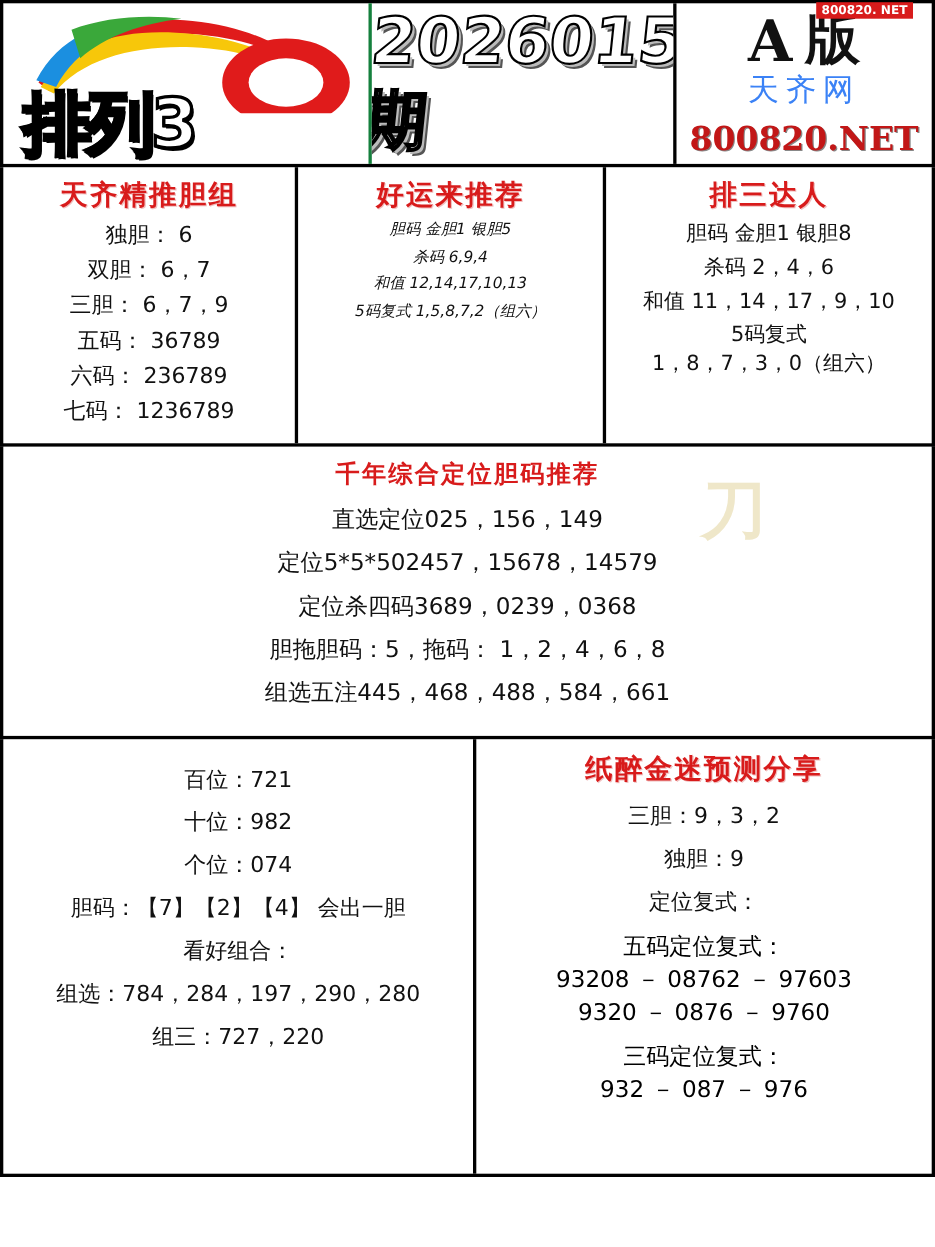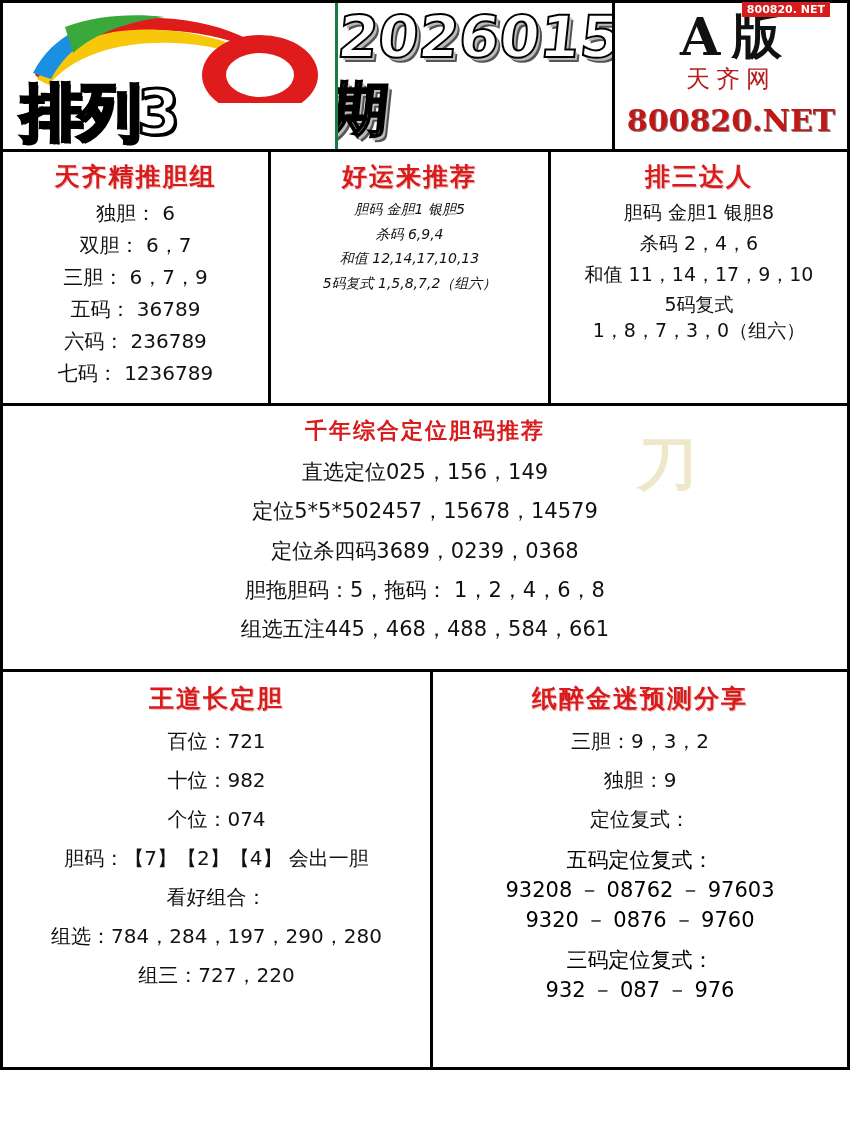--- a/index.html
+++ b/index.html
@@ -102,22 +102,22 @@
   }
   .edition-top {
     font-size: 50px;
     font-weight: bold;
     color: #111;
     letter-spacing: 2px;
     line-height: 1.0;
     font-family: "DejaVu Serif", serif;
   }
   .edition-sub {
-    font-size: 24px;
-    color: #b91c1c;
+    font-size: 28px;
+    color: #3b82f6;
     letter-spacing: 6px;
     margin-top: 2px;
     font-family: "DejaVu Sans", sans-serif;
   }
   .edition-url {
     font-size: 30px;
     font-weight: bold;
     color: #c21717;
     margin-top: 8px;
     font-family: "DejaVu Serif", serif;
@@ -288,21 +288,20 @@
     <div class="line">直选定位025，156，149</div>
     <div class="line">定位5*5*502457，15678，14579</div>
     <div class="line">定位杀四码3689，0239，0368</div>
     <div class="line">胆拖胆码：5，拖码： 1，2，4，6，8</div>
     <div class="line">组选五注445，468，488，584，661</div>
   </div>
 
   <div class="row2">
 
     <div class="half left">
-      <div class="col-title">王道长定胆</div>
       <div class="line">百位：721</div>
       <div class="line">十位：982</div>
       <div class="line">个位：074</div>
       <div class="line">胆码：【7】【2】【4】 会出一胆</div>
       <div class="line">看好组合：</div>
       <div class="line">组选：784，284，197，290，280</div>
       <div class="line">组三：727，220</div>
     </div>
 
     <div class="half right">

